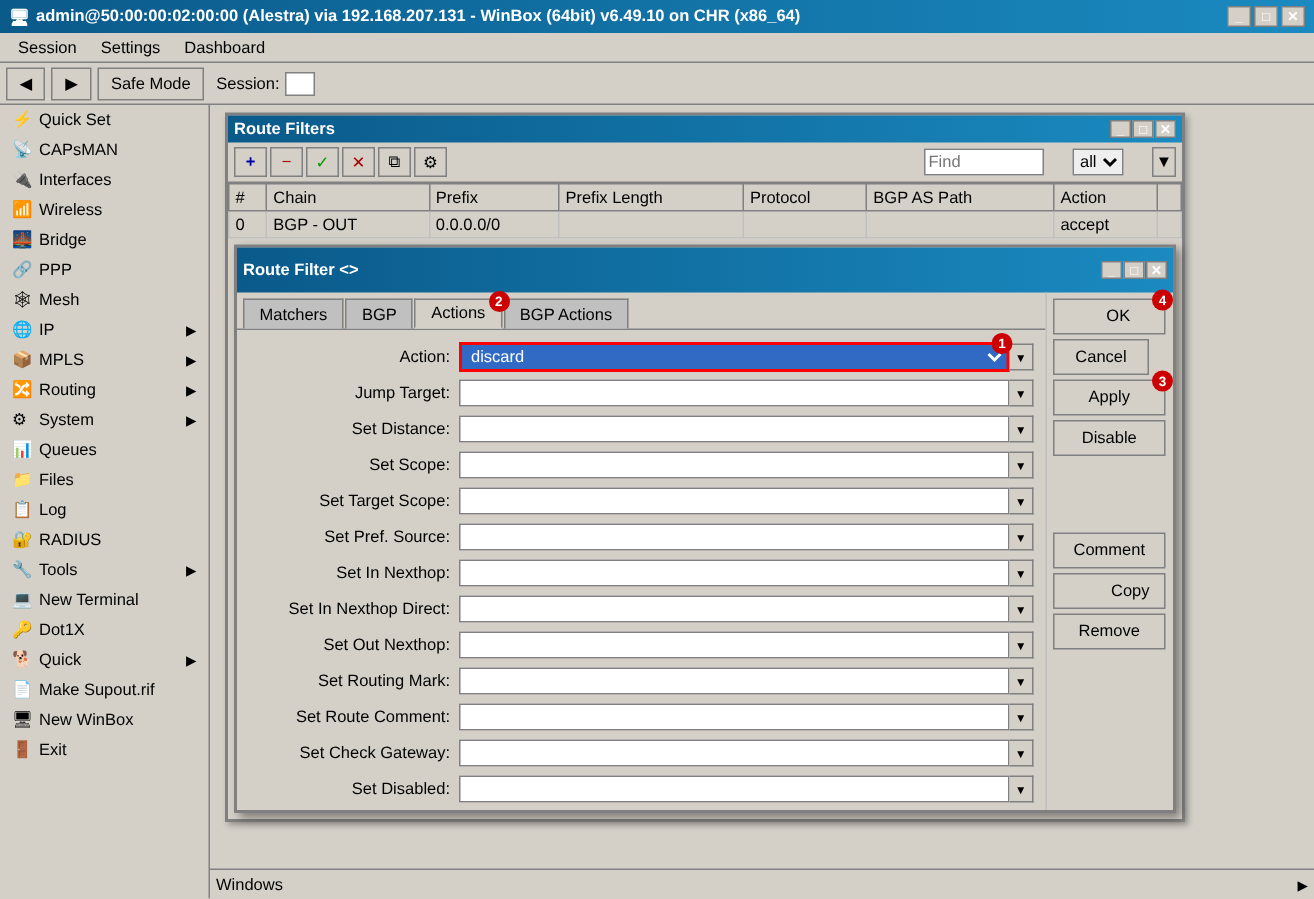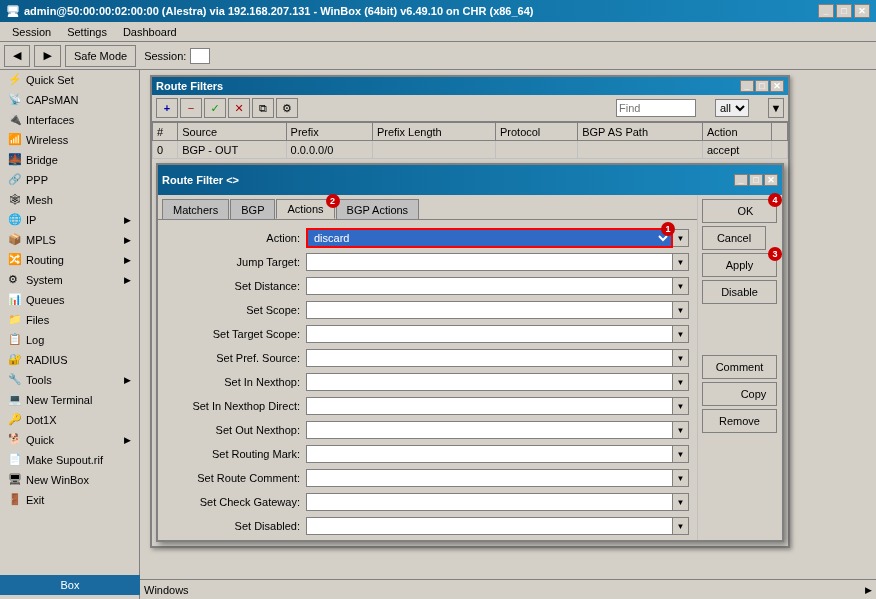--- a/index.html
+++ b/index.html
@@ -195,23 +195,20 @@
     </div>
     <div class="sidebar-item">
       <span class="sidebar-icon">🖥</span>
       <span>New WinBox</span>
     </div>
     <div class="sidebar-item">
       <span class="sidebar-icon">🚪</span>
       <span>Exit</span>
     </div>
 
-    <div style="position:absolute;bottom:4px;left:0;width:140px;display:flex;align-items:center;justify-content:center;background:#1a6aa0;color:white;height:20px;font-size:11px;">
-      <span>Box</span>
-    </div>
   </div>
 
   <div class="content-area">
 
     <div class="rf-window">
       <div class="rf-title-bar">
         <span>Route Filters</span>
         <div class="rf-title-controls">
           <div class="rf-title-btn">_</div>
           <div class="rf-title-btn">□</div>
@@ -231,21 +228,21 @@
             <option>all</option>
           </select>
           <div class="rf-toolbar-btn" style="width:16px;">▼</div>
         </div>
       </div>
       <div class="table-container">
         <table class="rf-table">
           <thead>
             <tr>
               <th>#</th>
-              <th>Source</th>
+              <th>Chain</th>
               <th>Prefix</th>
               <th>Prefix Length</th>
               <th>Protocol</th>
               <th>BGP AS Path</th>
               <th>Action</th>
               <th style="width:16px;"></th>
             </tr>
           </thead>
           <tbody>
             <tr>

